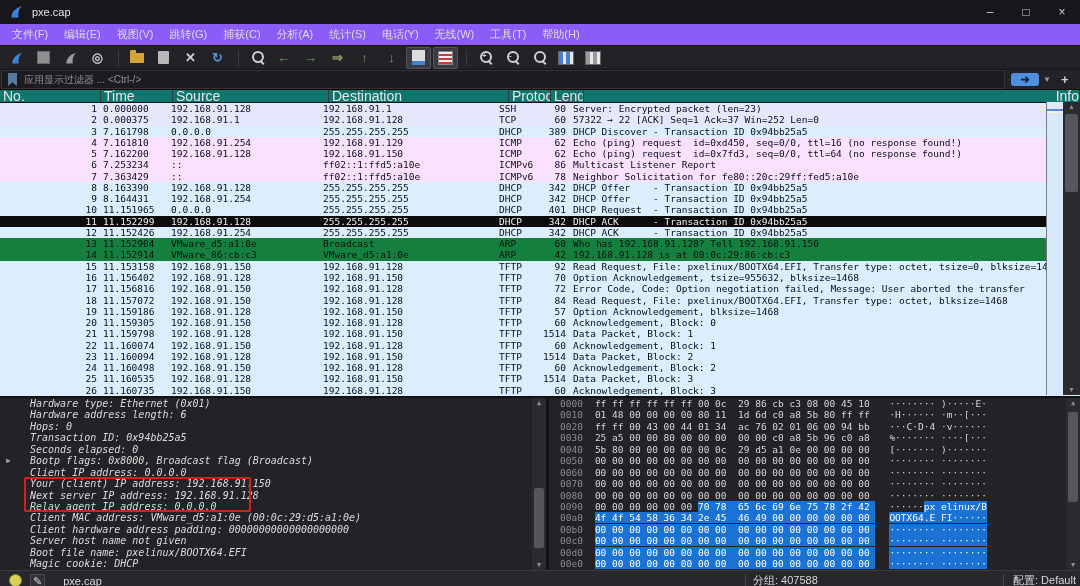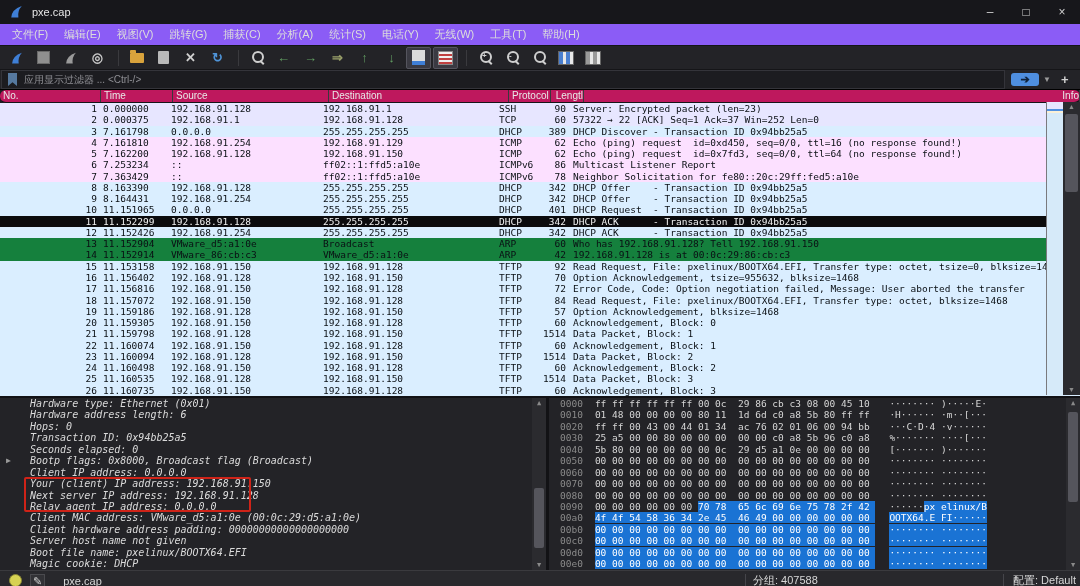--- a/index.html
+++ b/index.html
@@ -37,21 +37,21 @@
   .filter-input{flex:0 0 1002px;height:17px;background:#1c1c20;border:1px solid #34343a;display:flex;align-items:center;margin-left:1px;}
   .bookmark{width:9px;height:13px;background:#56799f;margin:0 7px 0 6px;
      clip-path:polygon(0 0,100% 0,100% 100%,50% 72%,0 100%);}
   .filter-placeholder{color:#8f8f94;font-size:10px;}
   .apply-btn{width:28px;height:13px;background:#4f8fe0;border-radius:3px;margin-left:6px;display:flex;align-items:center;justify-content:center;}
   .apply-btn .arr{color:#10233c;font-size:11px;font-weight:bold;line-height:11px;}
   .caret{color:#9a9a9a;font-size:8px;margin:0 4px;}
   .plus-btn{color:#cfcfcf;font-size:13px;margin-left:6px;font-weight:bold;}
   
   .plist-wrap{position:relative;height:305px;background:#1e1e22;}
-  .phead{height:12px;background:#be185d;display:flex;font-size:10px;color:#e8e8e8;border-bottom:1px solid #151518;border-radius:6px;}
+  .phead{height:12px;background:#0f766e;display:flex;font-size:14px;color:#e8e8e8;border-bottom:1px solid #151518;}
   .phead span{display:block;border-right:1px solid #38383c;padding-left:3px;line-height:12px;overflow:hidden;white-space:nowrap;}
   .rows{height:293px;overflow:hidden;font-family:"DejaVu Sans Mono",monospace;font-size:9.5px;}
   .prow{display:flex;height:11.27px;line-height:11.3px;color:#0a0f14;white-space:pre;}
   .c-tcp{background:#e7e6ff;}
   .c-udp{background:#daeeff;}
   .c-icmp{background:#fce0ff;}
   .c-arp{background:#15803d;}
   .c-sel{background:#0b0b0d;color:#f2f2f2;}
   .col-no{width:97px;text-align:right;padding-right:3px;flex:none;}
   .col-time{width:68px;padding-left:3px;flex:none;}

